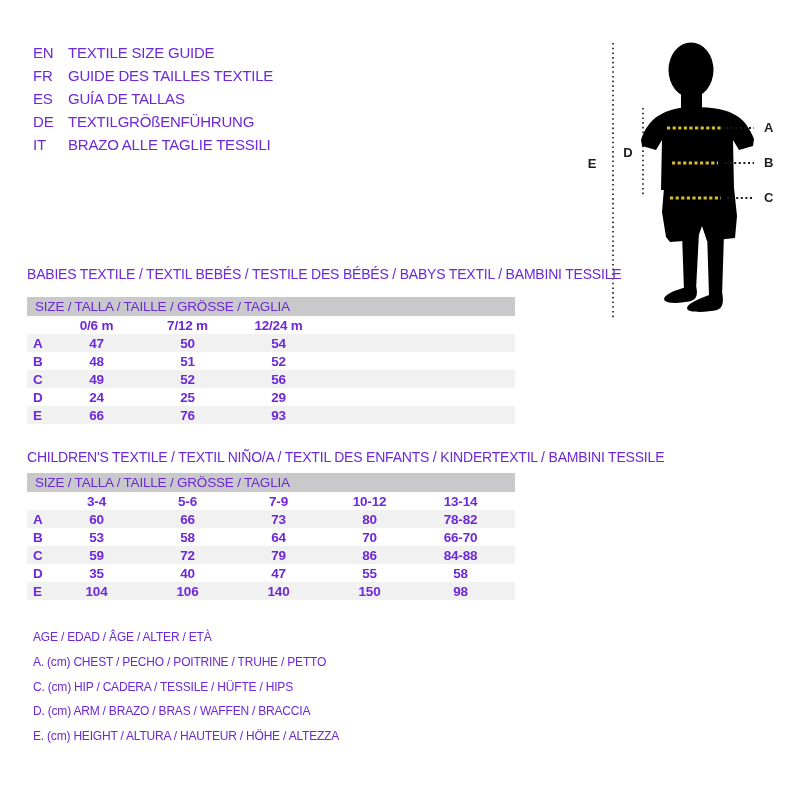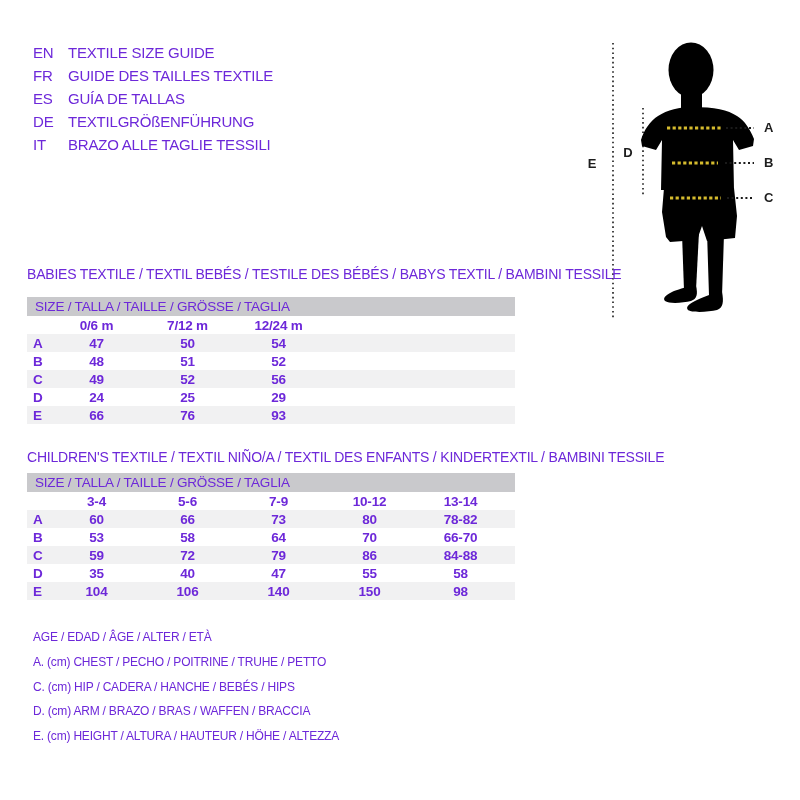--- a/index.html
+++ b/index.html
@@ -186,18 +186,18 @@
           <span class="cell">140</span>
           <span class="cell">150</span>
           <span class="cell">98</span>
         </div>
       </div>
   </section>
 
   <div class="legend" id="legend">
       <div class="legend-line">AGE / EDAD / ÂGE / ALTER / ETÀ</div>
       <div class="legend-line">A. (cm) CHEST / PECHO / POITRINE / TRUHE / PETTO</div>
-      <div class="legend-line">C. (cm) HIP / CADERA / HANCHE / BEBÉS / HIPS</div>
+      <div class="legend-line">C. (cm) HIP / CADERA / TESSILE / HÜFTE / HIPS</div>
       <div class="legend-line">D. (cm) ARM / BRAZO / BRAS / WAFFEN / BRACCIA</div>
       <div class="legend-line">E. (cm) HEIGHT / ALTURA / HAUTEUR / HÖHE / ALTEZZA</div>
     </div>
 
 </div>
 
 </body></html>

